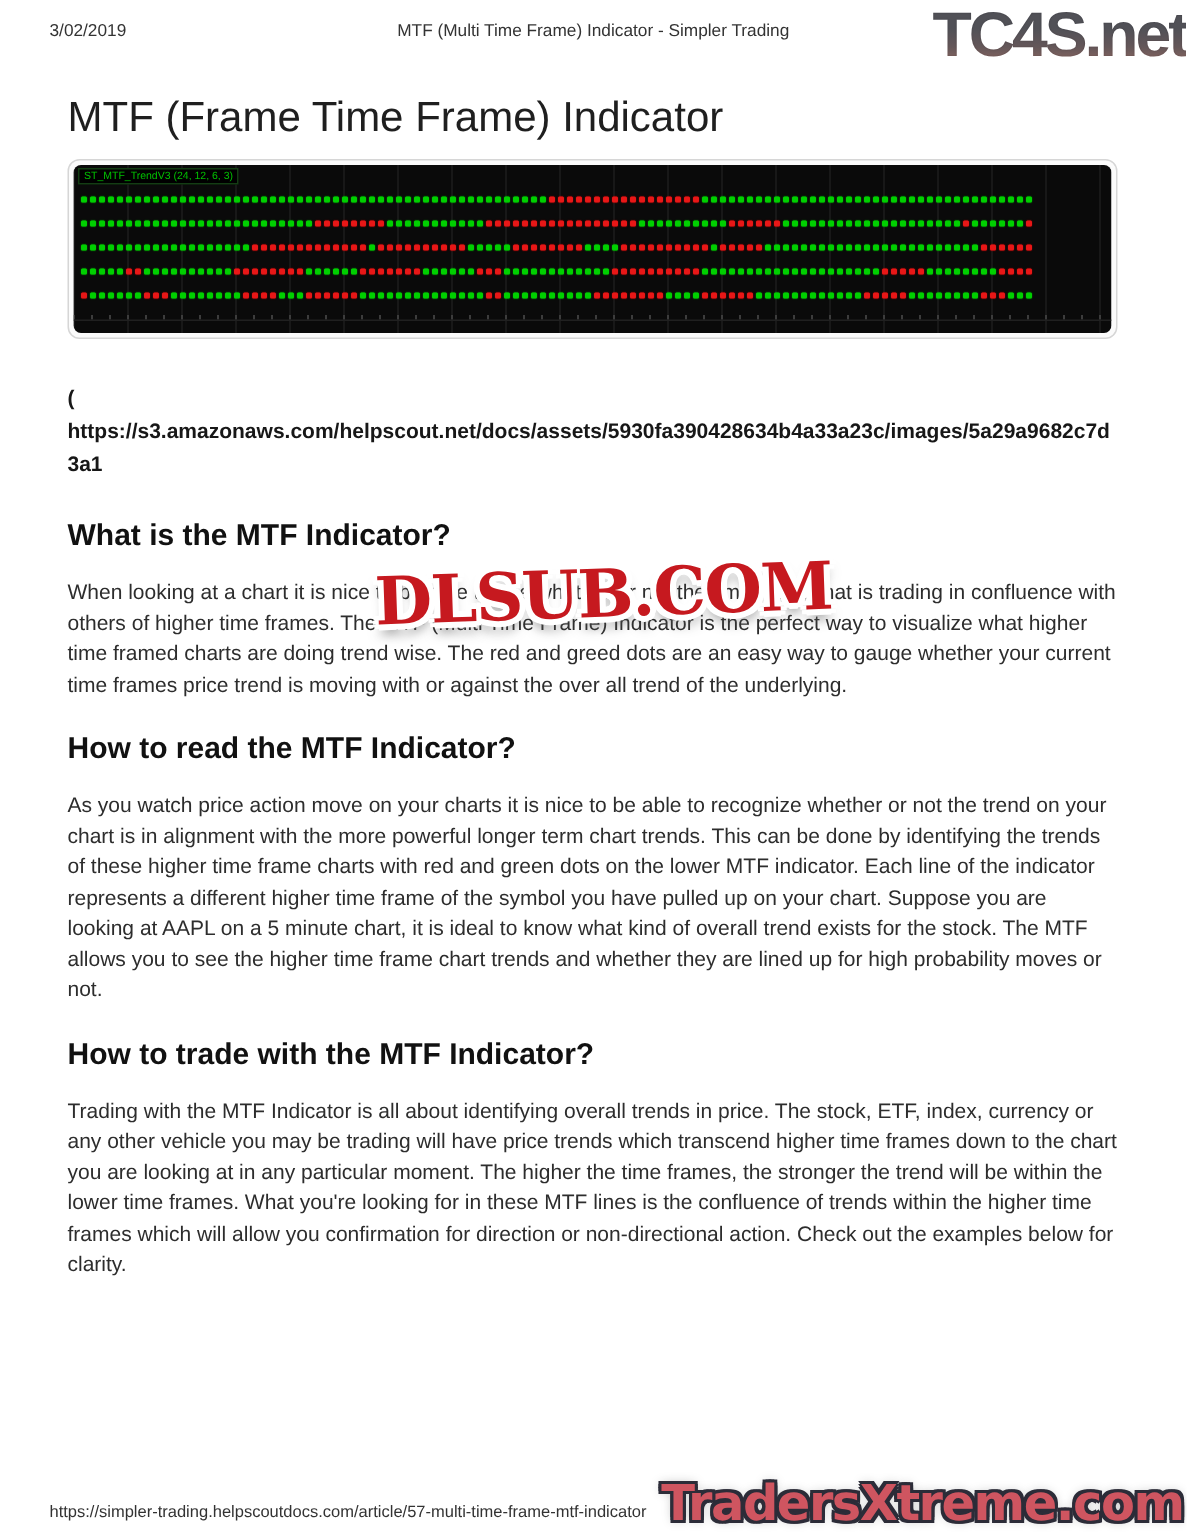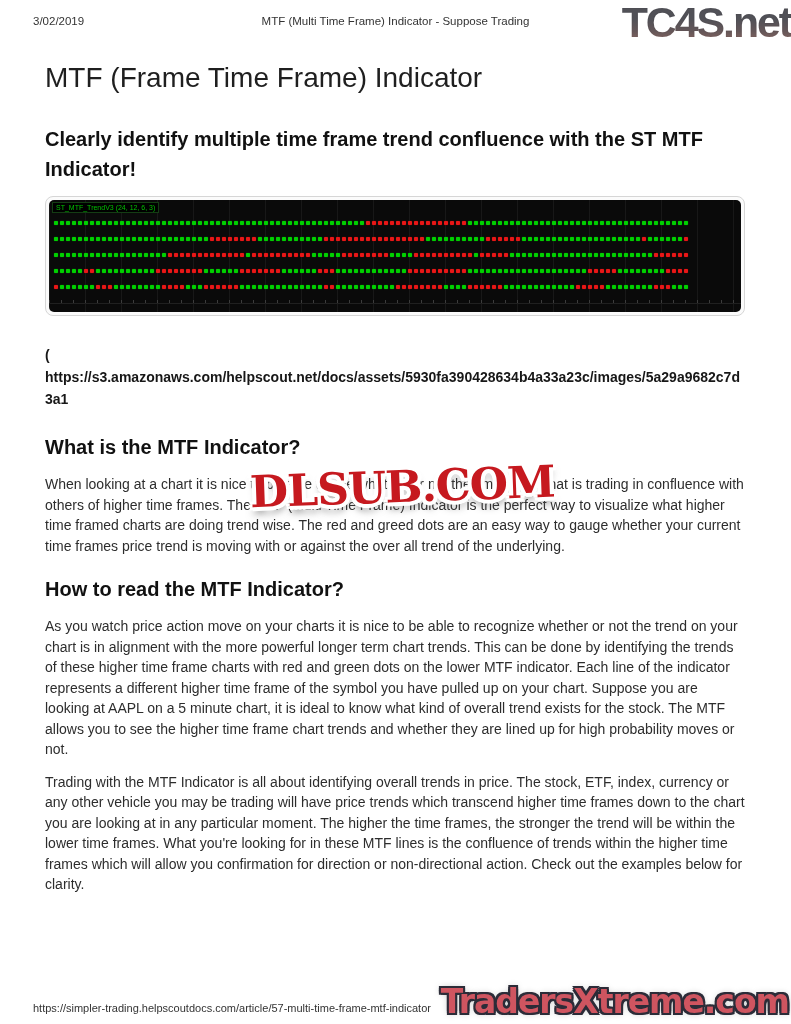--- a/index.html
+++ b/index.html
@@ -91,30 +91,29 @@
       -2px -2px 0 #2c2c38, 2px -2px 0 #2c2c38, -2px 2px 0 #2c2c38, 2px 2px 0 #2c2c38,
       -2px 0 0 #2c2c38, 2px 0 0 #2c2c38, 0 -2px 0 #2c2c38, 0 2px 0 #2c2c38,
       0 0 7px rgba(170,170,170,0.95);
   }
 </style>
 </head>
 <body>
 
 <div class="print-header">
   <span class="print-date">3/02/2019</span>
-  <span class="print-title">MTF (Multi Time Frame) Indicator - Suppose Trading</span>
+  <span class="print-title">MTF (Multi Time Frame) Indicator - Simpler Trading</span>
 </div>
 <div class="tc4s-logo">TC4S.net</div>
 
 <div class="content">
 
   <h1 class="page-title">MTF (Frame Time Frame) Indicator</h1>
 
 
-  <h2 class="subtitle">Clearly identify multiple time frame trend confluence with the ST MTF Indicator!</h2>
 
   <div class="image-frame">
     <div class="mtf-chart">
       <span class="indicator-label">ST_MTF_TrendV3 (24, 12, 6, 3)</span>
       <div class="dot-rows">
           <div class="dot-row">
             <span class="dot dot-g"></span>
             <span class="dot dot-g"></span>
             <span class="dot dot-g"></span>
             <span class="dot dot-g"></span>
@@ -668,19 +667,20 @@
     <p>When looking at a chart it is nice to be able to see whether or not the time frame that is trading in confluence with others of higher time frames. The MTF (Multi Time Frame) Indicator is the perfect way to visualize what higher time framed charts are doing trend wise. The red and greed dots are an easy way to gauge whether your current time frames price trend is moving with or against the over all trend of the underlying.</p>
     <div class="dlsub-watermark">DLSUB.COM</div>
   </div>
 
   <div class="section sec-read">
     <h2>How to read the MTF Indicator?</h2>
     <p>As you watch price action move on your charts it is nice to be able to recognize whether or not the trend on your chart is in alignment with the more powerful longer term chart trends. This can be done by identifying the trends of these higher time frame charts with red and green dots on the lower MTF indicator. Each line of the indicator represents a different higher time frame of the symbol you have pulled up on your chart. Suppose you are looking at AAPL on a 5 minute chart, it is ideal to know what kind of overall trend exists for the stock. The MTF allows you to see the higher time frame chart trends and whether they are lined up for high probability moves or not.</p>
   </div>
 
   <div class="section sec-trade">
+    <h2>How to trade with the MTF Indicator?</h2>
     <p>Trading with the MTF Indicator is all about identifying overall trends in price. The stock, ETF, index, currency or any other vehicle you may be trading will have price trends which transcend higher time frames down to the chart you are looking at in any particular moment. The higher the time frames, the stronger the trend will be within the lower time frames. What you're looking for in these MTF lines is the confluence of trends within the higher time frames which will allow you confirmation for direction or non-directional action. Check out the examples below for clarity.</p>
   </div>
 
 </div>
 
 <div class="footer-url">https://simpler-trading.helpscoutdocs.com/article/57-multi-time-frame-mtf-indicator</div>
 <div class="tx-logo">TradersXtreme.com</div>
 
 </body></html>

